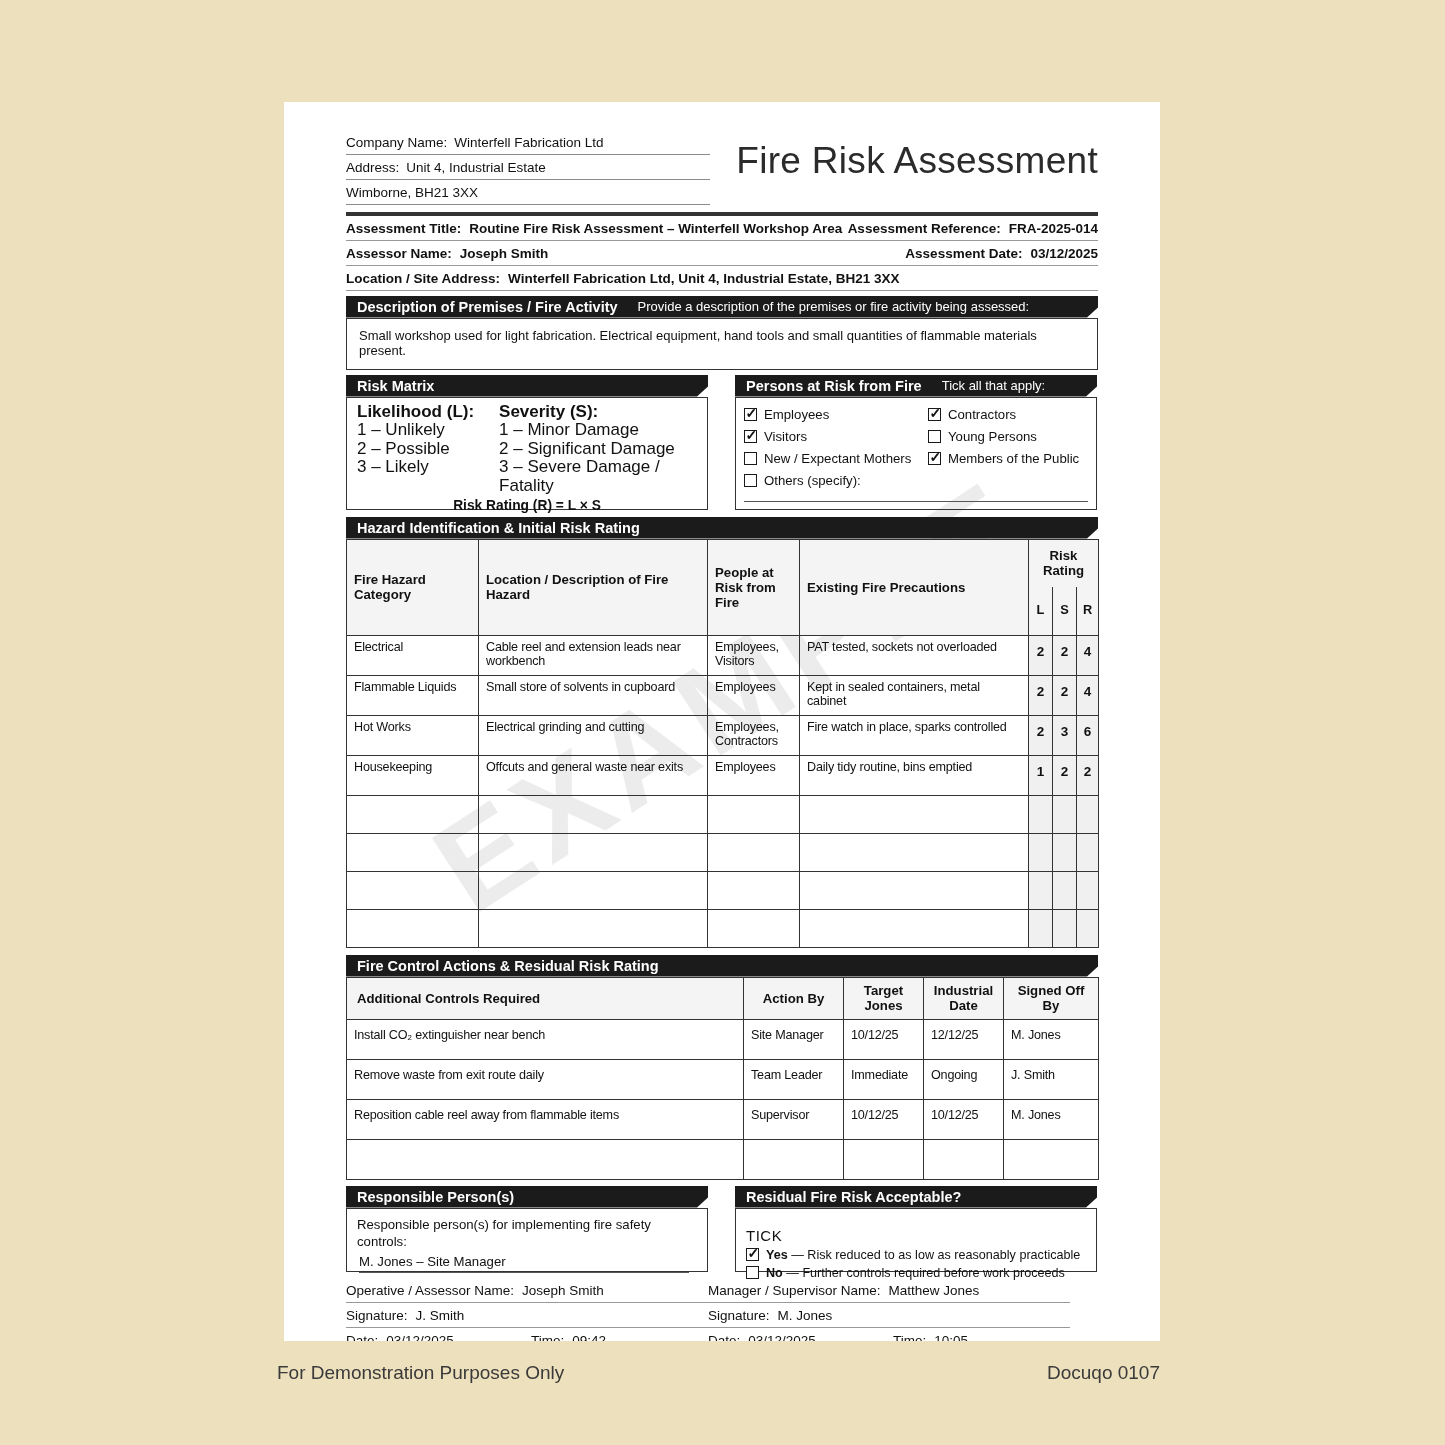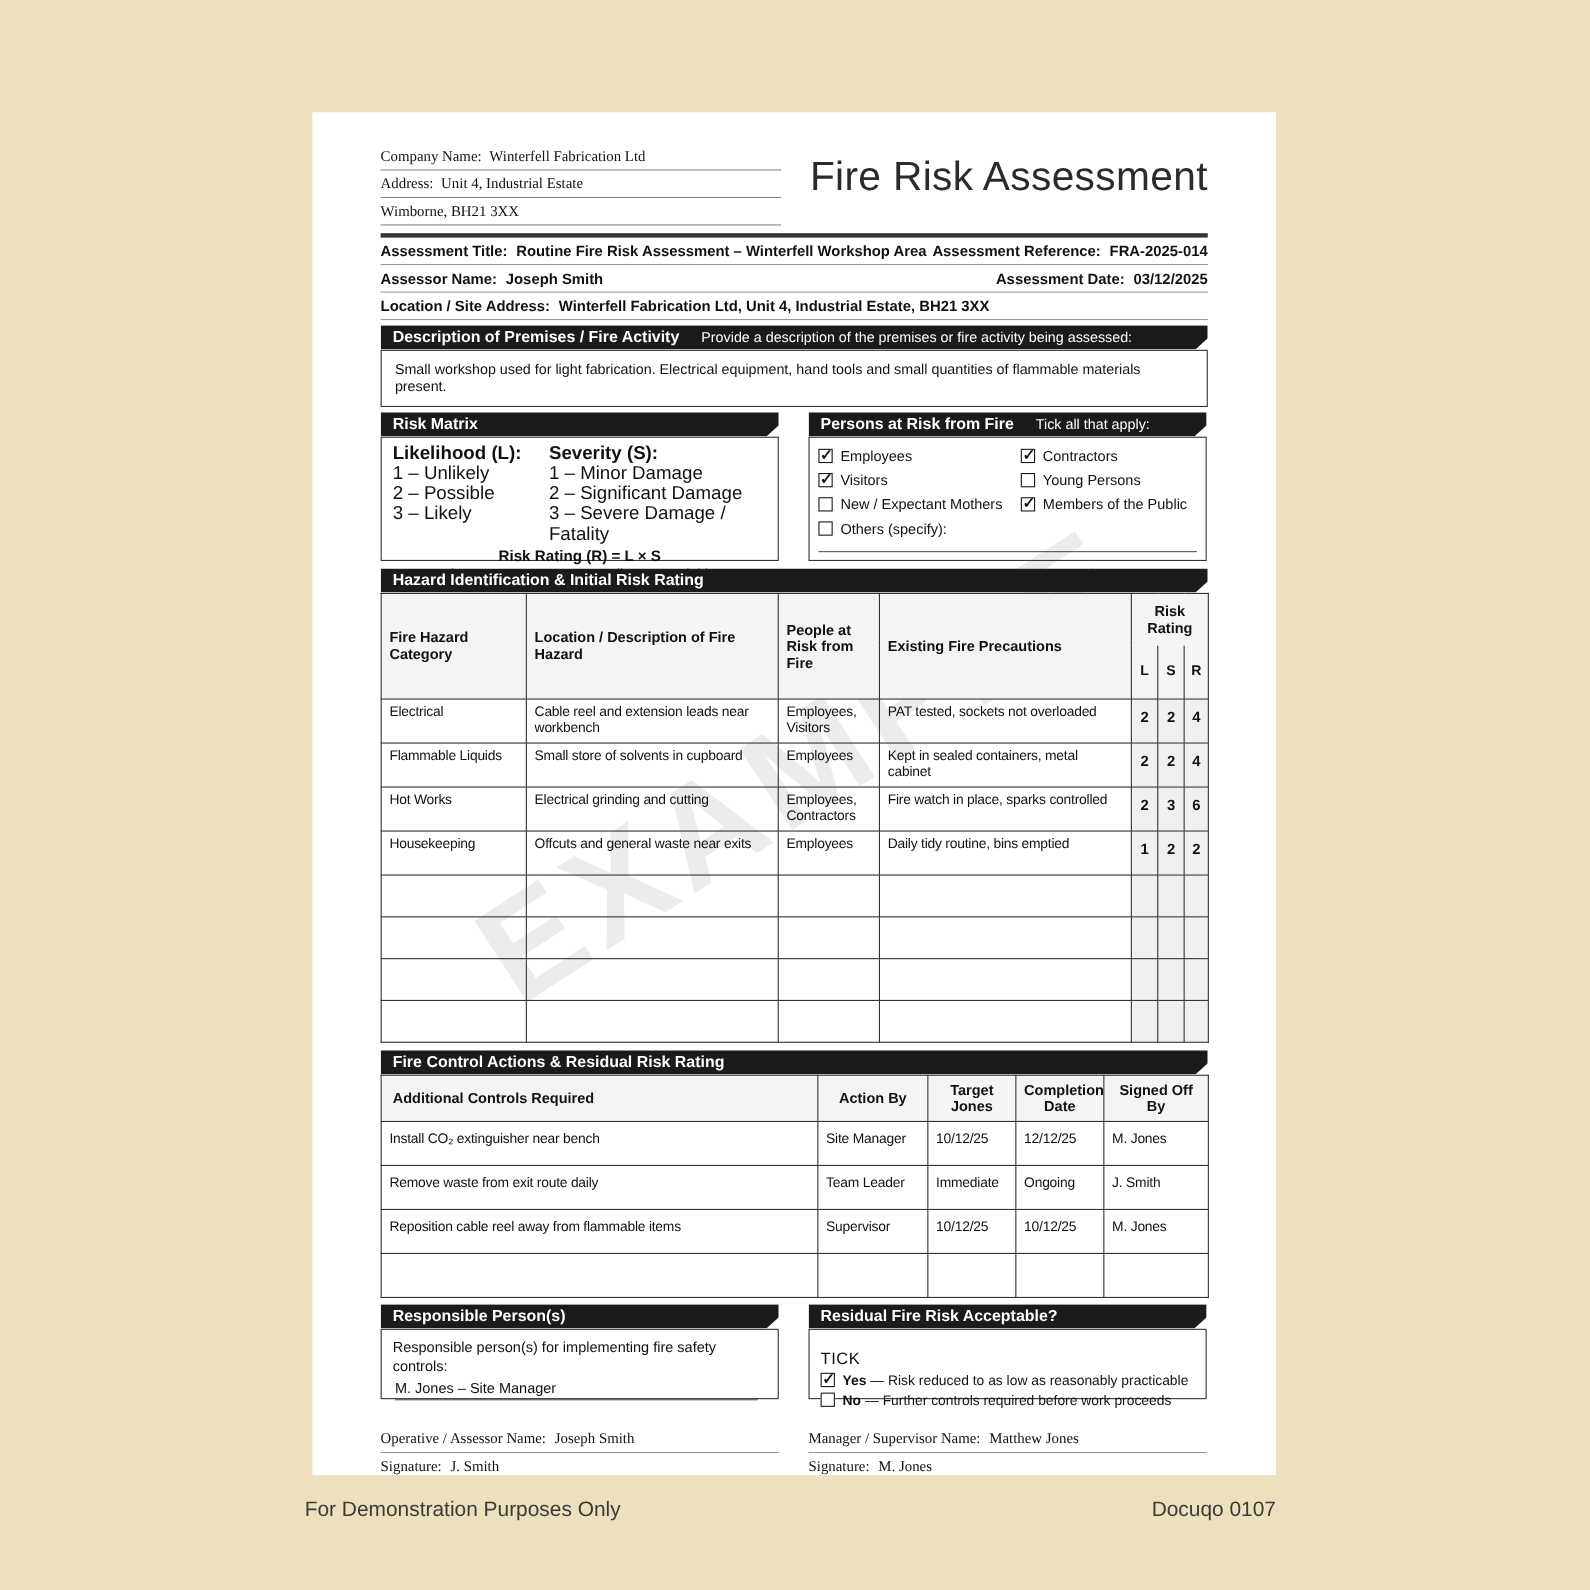--- a/index.html
+++ b/index.html
@@ -26,21 +26,21 @@
     white-space:nowrap; pointer-events:none; z-index:0;
   }
   .content { position:relative; z-index:1; }
 
   
   .hdr { display:flex; justify-content:space-between; }
   .hdr-left { width:364px; }
   .field-row {
     display:flex; gap:7px; align-items:flex-end;
     border-bottom:1px solid #8a8a8a;
-    height:25px; padding-bottom:4px; font-size:13.5px;font-family:Liberation Serif, serif;
+    height:25px; padding-bottom:4px; font-size:13.5px;
   }
   .doc-title {
     font-size:37px; font-weight:300; color:#2b2b2b;
     letter-spacing:0.3px; margin-top:10px; text-align:right;
   }
   .thick-rule { height:3.5px; background:#333; margin-top:7px; }
 
   .meta-row {
     display:flex; justify-content:space-between; align-items:flex-end;
     border-bottom:1px solid #999; height:25px; padding-bottom:4px;
@@ -113,21 +113,21 @@
   
   .panels-bottom { margin-top:6px; }
   .panel-box-sm { border:1.5px solid #333; height:64px; position:relative; }
   .resp-text { padding:7px 10px 0 10px; font-size:13.2px; line-height:17px; width:330px; }
   .resp-value { margin:4px 10px 0 12px; font-size:13.2px; border-bottom:1.3px solid #555; width:330px; padding-bottom:3px; }
   .tick-label { padding:18px 10px 0 10px; font-size:15px; letter-spacing:0.5px; }
   .yn-row { display:flex; align-items:center; gap:7px; padding:4px 10px 0 10px; font-size:12.6px; }
   .yn-bold { font-weight:700; }
 
   
-  .signoff { display:flex; gap:27px; margin-top:24px;font-family:Liberation Serif, serif; }
+  .signoff { display:flex; margin-top:6px; }
   .sig-col { width:362px; }
   .sig-row {
     display:flex; gap:8px; align-items:flex-end;
     border-bottom:1px solid #999; height:25px; padding-bottom:4px;
     font-size:13.5px;
   }
   .sig-half { display:flex; gap:8px; width:50%; }
 
   .outside-left {
     position:absolute; left:277px; top:1362px;
@@ -381,21 +381,21 @@
           <col style="width:100px">
           <col style="width:80px">
           <col style="width:80px">
           <col style="width:95px">
       </colgroup>
       <thead>
         <tr>
           <th class="ctl-first">Additional Controls Required</th>
           <th>Action By</th>
           <th>Target Jones</th>
-          <th>Completion Date</th>
+          <th>Industrial Date</th>
           <th>Signed Off By</th>
         </tr>
       </thead>
       <tbody>
         <tr class="ctl-row">
           <td>Install CO₂ extinguisher near bench</td>
           <td>Site Manager</td>
           <td>10/12/25</td>
           <td>12/12/25</td>
           <td>M. Jones</td>

